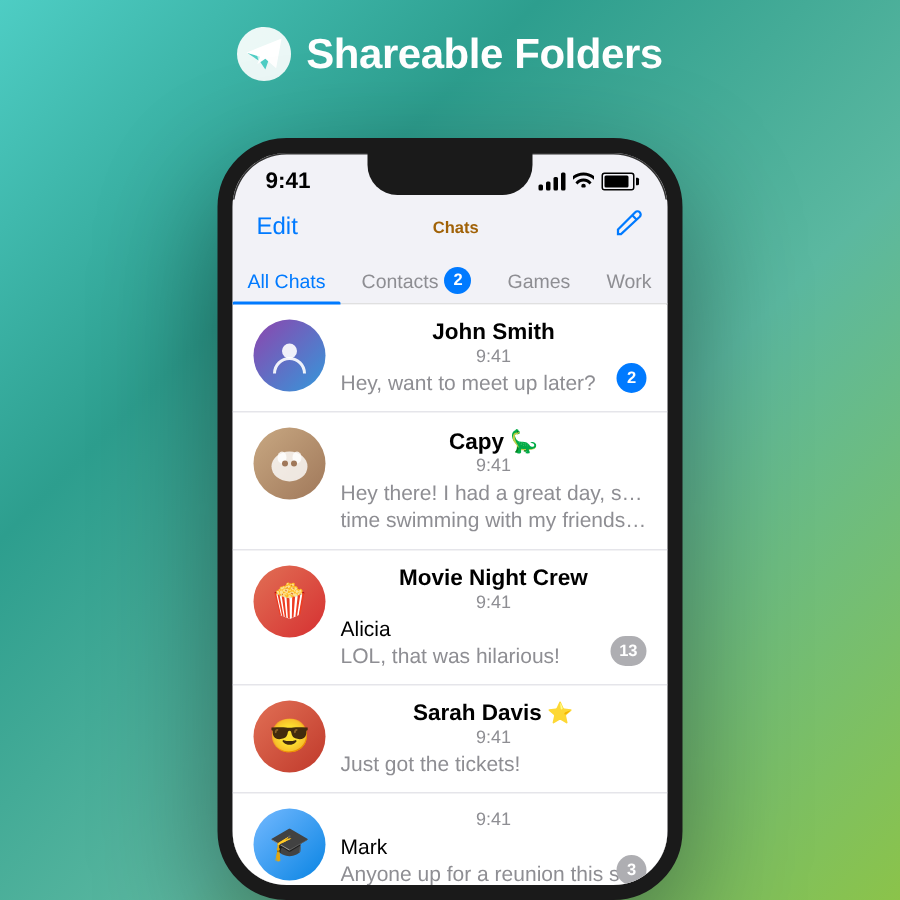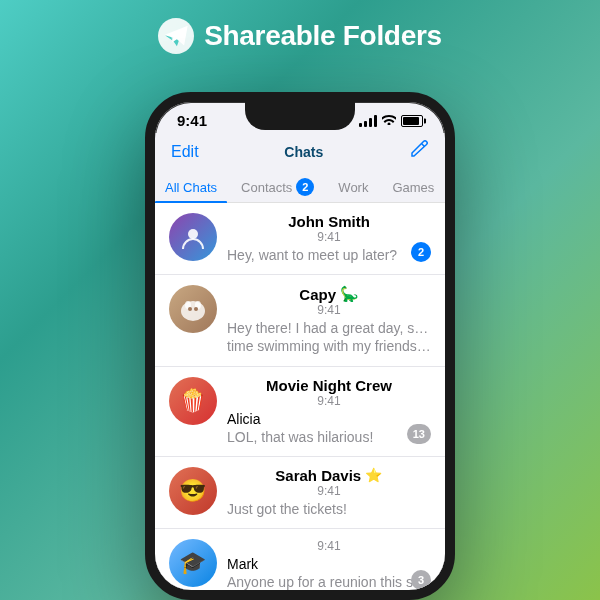--- a/index.html
+++ b/index.html
@@ -135,23 +135,23 @@
       padding: 6px 16px 8px;
       background: #f2f2f7;
     }
     .nav-edit {
       color: #007aff;
       font-size: 16px;
       font-weight: 400;
       cursor: pointer;
     }
     .nav-title {
-      font-size: 14px;
+      font-size: 11px;
       font-weight: 600;
-      color: #0c4a6e;
+      color: #a16207;
     }
     .nav-compose {
       color: #007aff;
       font-size: 18px;
       cursor: pointer;
     }
 
     
     .tabs {
       display: flex;
@@ -350,24 +350,24 @@
 
   <div class="tabs">
     <div class="tab active">
       <span>All Chats</span>
     </div>
     <div class="tab">
       <span>Contacts</span>
       <span class="tab-badge">2</span>
     </div>
     <div class="tab">
+      <span>Games</span>
+    </div>
+    <div class="tab">
       <span>Work</span>
-    </div>
-    <div class="tab">
-      <span>Games</span>
     </div>
   </div>
 
   <div class="chat-list">
 
     <div class="chat-item">
       <div class="avatar" style="background: linear-gradient(135deg, #8e44ad, #3498db);">
         <svg width="28" height="28" viewBox="0 0 28 28" fill="none">
           <circle cx="14" cy="11" r="5" fill="white" fill-opacity="0.9"></circle>
           <path d="M4 26c0-5.5 4.5-10 10-10s10 4.5 10 10" stroke="white" stroke-width="2" fill="none" stroke-opacity="0.9"></path>

